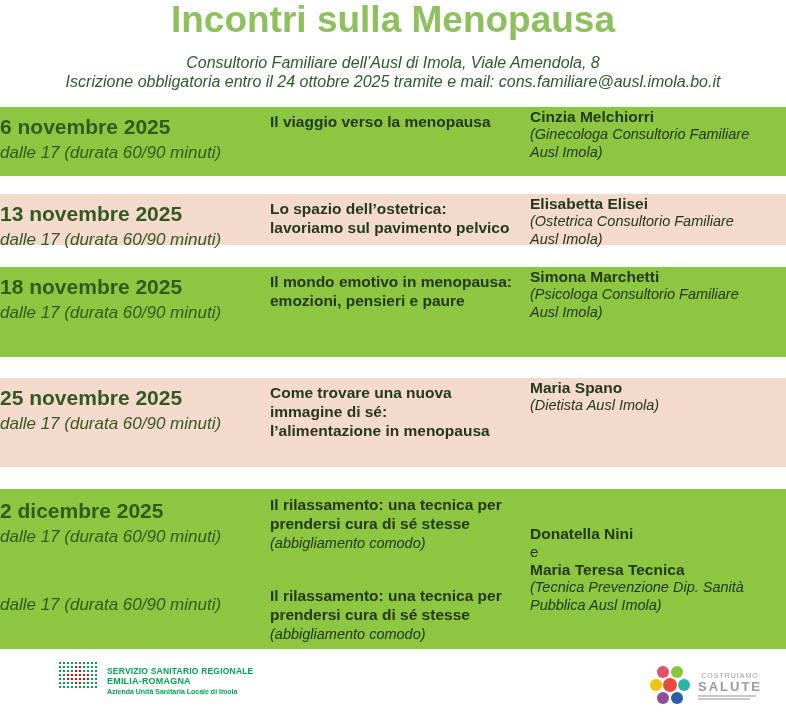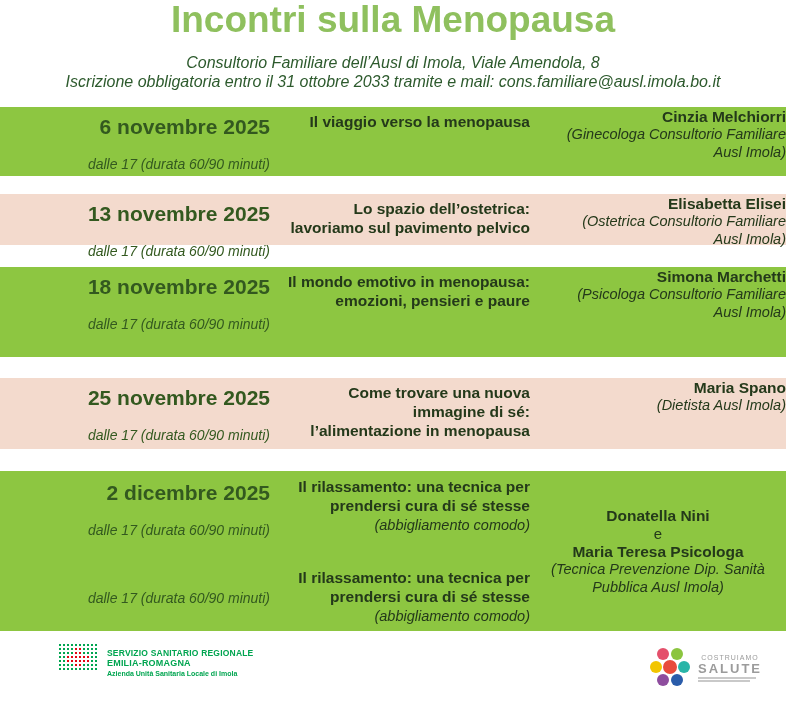--- a/index.html
+++ b/index.html
@@ -18,42 +18,42 @@
   .info-wrap{margin-top:13px;}
   .info{font-style:italic;color:var(--info_green);font-size:16px;line-height:1.2;}
 
   
   .session{display:grid;grid-template-columns:270px 260px 256px;}
   .bg-green{background:var(--row_green);}
   .bg-pink{background:var(--row_pink);}
   .r1{height:69px;margin-top:16px;}
   .r2{height:51px;margin-top:18px;}
   .r3{height:90px;margin-top:22px;}
-  .r4{height:71px;margin-top:21px;}
-  .cell{text-align:right;}
+  .r4{height:89px;margin-top:21px;}
+  .cell{text-align:left;}
   .date-cell{padding-top:7px;}
   .date{font-size:21px;font-weight:bold;color:var(--date_green);line-height:25px;}
-  .time{font-size:14px;font-style:italic;color:var(--date_green);line-height:18px;margin-top:16px;padding-left:24px;}
+  .time{font-size:17px;font-style:italic;color:var(--date_green);line-height:18px;margin-top:5px;}
   .topic-cell{padding-top:5px;}
   .topic{font-size:15.5px;font-weight:bold;color:var(--text_dark);line-height:19px;}
   .speaker-cell{}
   .speaker{font-size:15.5px;font-weight:bold;color:var(--text_dark);line-height:19px;}
   .role{font-size:14.5px;font-style:italic;color:var(--text_dark);line-height:17.5px;}
   .multiline{white-space:pre-line;}
   .note{font-size:14.5px;font-style:italic;color:var(--text_dark);line-height:18px;margin-top:1px;}
 
   
   .final-block{margin-top:22px;height:160px;display:grid;
     grid-template-columns:270px 260px 256px;grid-template-rows:80px 80px;
     grid-template-areas:"d1 t1 sp" "d2 t2 sp";}
   .area-d1{grid-area:d1;padding-top:9px;}
   .area-t1{grid-area:t1;padding-top:6px;}
   .area-d2{grid-area:d2;padding-top:22px;}
   .area-t2{grid-area:t2;padding-top:17px;}
-  .area-sp{grid-area:sp;display:flex;flex-direction:column;justify-content:center;text-align:center;}
+  .area-sp{grid-area:sp;display:flex;flex-direction:column;justify-content:center;}
   .connector{font-size:15px;color:var(--text_dark);line-height:17px;}
 
   
   .footer{height:58px;display:flex;justify-content:space-between;align-items:flex-start;
           padding:12px 24px 0 58px;box-sizing:border-box;}
   .ssr-logo{display:flex;align-items:flex-start;}
   .dots{width:40px;height:30px;display:flex;flex-wrap:wrap;align-content:flex-start;}
   .dot{width:2px;height:2px;margin:1px;background:var(--logo_green);}
   .dot.red{background:var(--logo_red);}
   .ssr-text{margin-left:9px;padding-top:5px;color:var(--logo_green);font-weight:bold;}
@@ -78,21 +78,21 @@
 </style>
 </head>
 <body>
 
 <div class="poster">
 
   <div class="header">
     <div class="title">Incontri sulla Menopausa</div>
     <div class="info-wrap">
       <div class="info">Consultorio Familiare dell’Ausl di Imola, Viale Amendola, 8</div>
-      <div class="info">Iscrizione obbligatoria entro il 31 ottobre 2033 tramite e mail: cons.familiare@ausl.imola.bo.it</div>
+      <div class="info">Iscrizione obbligatoria entro il 24 ottobre 2025 tramite e mail: cons.familiare@ausl.imola.bo.it</div>
     </div>
   </div>
 
   <div class="session bg-green r1">
     <div class="cell date-cell">
       <div class="date">6 novembre 2025</div>
       <div class="time">dalle 17 (durata 60/90 minuti)</div>
     </div>
     <div class="cell topic-cell">
       <div class="topic multiline">Il viaggio verso la menopausa</div>
@@ -166,21 +166,21 @@
       <div class="time">dalle 17 (durata 60/90 minuti)</div>
     </div>
     <div class="cell area-t2">
       <div class="topic multiline">Il rilassamento: una tecnica per
 prendersi cura di sé stesse</div>
       <div class="note">(abbigliamento comodo)</div>
     </div>
     <div class="cell area-sp">
       <div class="speaker">Donatella Nini</div>
       <div class="connector">e</div>
-      <div class="speaker">Maria Teresa Psicologa</div>
+      <div class="speaker">Maria Teresa Tecnica</div>
       <div class="role multiline">(Tecnica Prevenzione  Dip. Sanità
 Pubblica Ausl Imola)</div>
     </div>
   </div>
 
   <div class="footer">
     <div class="ssr-logo">
       <div class="dots" id="ssr-dots">
           <div class="dot"></div>
           <div class="dot"></div>

